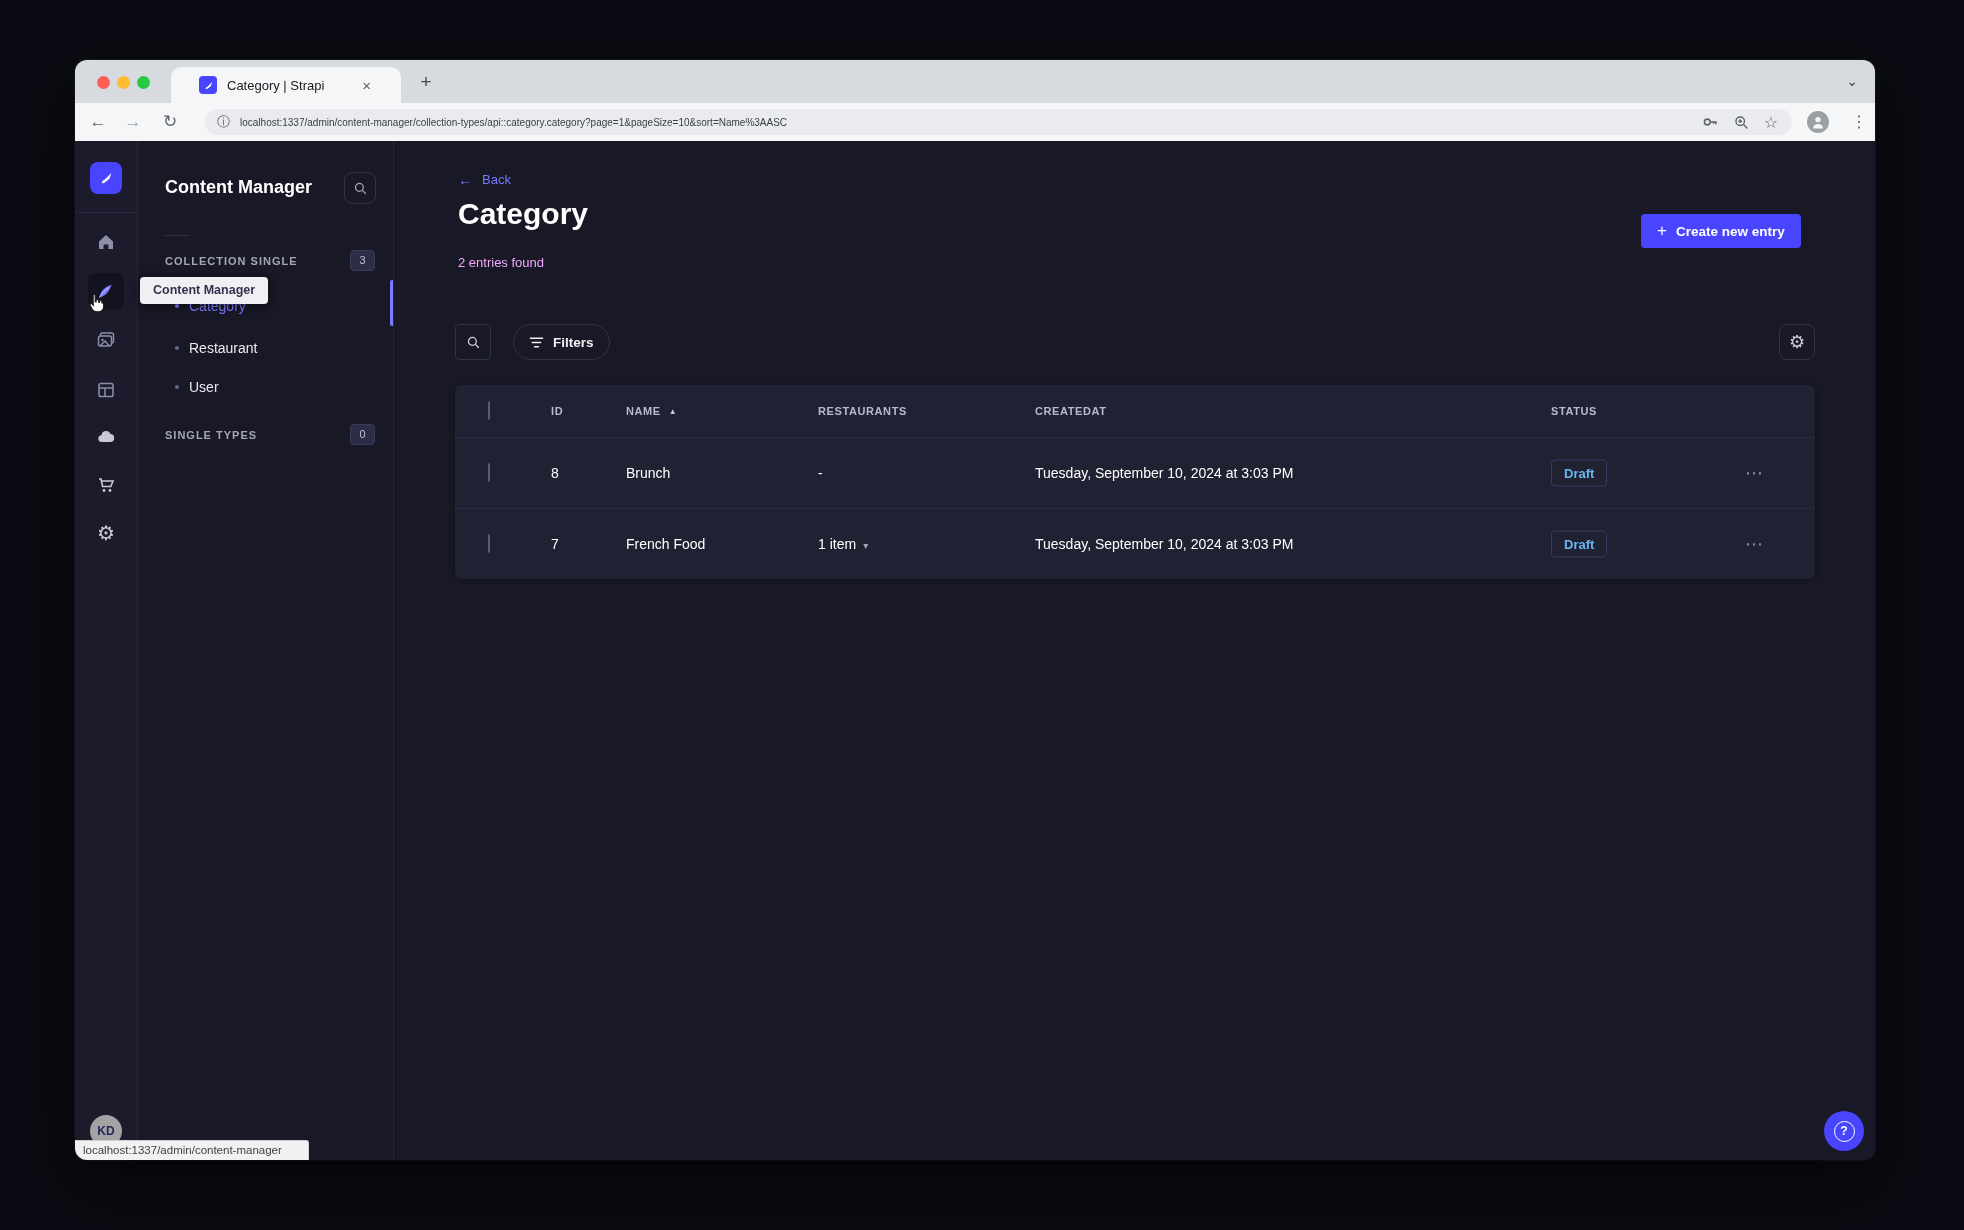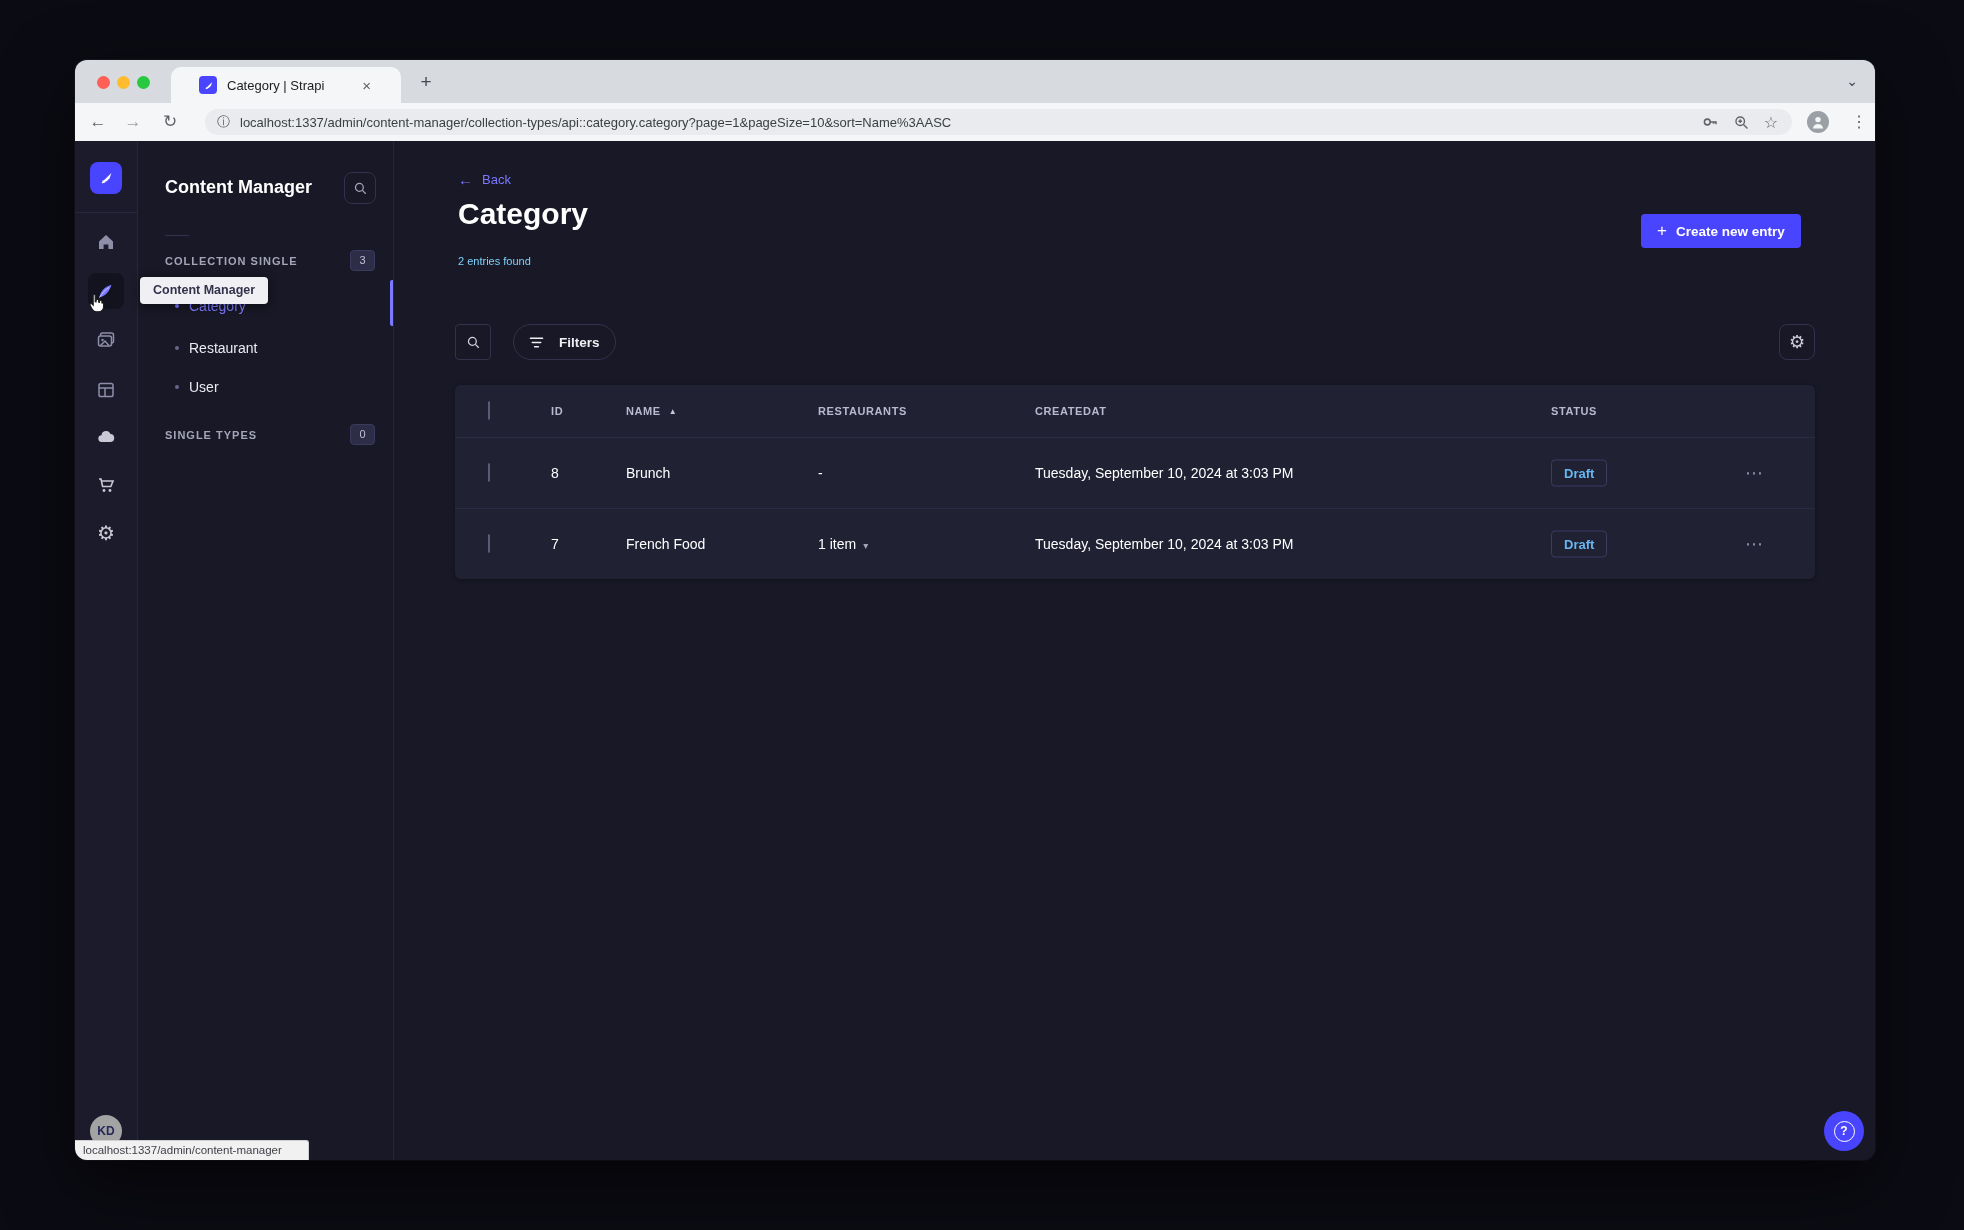--- a/index.html
+++ b/index.html
@@ -29,21 +29,21 @@
   .strip-chevron { position:absolute; right:12px; top:11px; font-size:14px; color:#454a50; width:22px;height:22px;
             text-align:center; line-height:20px; }
 
   
   .toolbar { position:absolute; left:0; top:43px; width:100%; height:38px; background:#f5f6f7; }
   .nav-ico { position:absolute; top:0; height:38px; line-height:38px; text-align:center; width:30px;
              font-size:17px; color:#5f6368; }
   .omnibox { position:absolute; left:130px; top:6px; width:1587px; height:26px; border-radius:13px;
              background:#e9ebee; display:flex; align-items:center; }
   .omni-info { margin-left:12px; font-size:13px; color:#5f6368; }
-  .omni-url { margin-left:10px; font-size:13px; color:#3c4043; white-space:nowrap; overflow:hidden; flex:1; }
+  .omni-url { margin-left:10px; font-size:10px; color:#3c4043; white-space:nowrap; overflow:hidden; flex:1; }
   .omni-ico { flex:0 0 auto; margin-right:14px; height:18px; display:flex; align-items:center; }
   .star-glyph { font-size:16px; color:#5f6368; }
   .chrome-avatar { position:absolute; left:1732px; top:8px; width:22px; height:22px; border-radius:50%;
              background:#9aa0a6; overflow:hidden; }
   .chrome-avatar svg { display:block; margin:3px auto 0; }
   .menu-dots { position:absolute; left:1772px; top:0; width:24px; height:38px; line-height:38px;
              text-align:center; font-size:16px; color:#5f6368; letter-spacing:0; }
 
   
   .app { position:absolute; left:0; top:81px; width:100%; height:1019px; background:#181826; }
@@ -99,30 +99,30 @@
              background:#4945ff; display:flex; align-items:center; justify-content:center; z-index:20; }
   .help-ring { width:21px; height:21px; border:1.6px solid #fff; border-radius:50%; color:#fff;
              font-size:12px; font-weight:bold; text-align:center; line-height:18px; }
 
   
   .main { position:absolute; left:319px; top:0; right:0; height:100%; }
   .back-link { position:absolute; left:64px; top:30px; font-size:13px; color:#7b79ff; display:flex;
              align-items:center; gap:9px; }
   .back-arrow { font-size:15px; }
   .page-title { position:absolute; left:64px; top:56px; font-size:30px; font-weight:bold; color:#fff; }
-  .page-subtitle { position:absolute; left:64px; top:114px; font-size:11px; color:#7dd3fc; }
+  .page-subtitle { position:absolute; left:64px; top:114px; font-size:13px; color:#f0abfc; }
   .create-btn { position:absolute; left:1247px; top:73px; height:34px; padding:0 16px; border-radius:4px;
              background:#4945ff; color:#fff; font-size:13.5px; font-weight:bold; display:flex;
              align-items:center; gap:9px; border:none; }
   .create-plus { font-size:17px; font-weight:normal; }
 
   .tool-btn { position:absolute; top:183px; height:36px; border:1px solid #32324d; border-radius:4px;
              display:flex; align-items:center; justify-content:center; background:transparent; }
   .search-btn { left:61px; width:36px; }
-  .filters-btn { left:119px; padding:0 15px; gap:15px; color:#f0f0f4; font-size:13.5px; font-weight:bold;border-radius:18px; }
+  .filters-btn { left:119px; padding:0 15px; gap:9px; color:#f0f0f4; font-size:13.5px; font-weight:bold;border-radius:18px; }
   .view-gear-btn { left:1385px; width:36px; border-radius:8px; }
 
   .table { position:absolute; left:61px; top:244px; width:1360px; background:#212134; border-radius:6px;
              overflow:hidden; box-shadow:0 1px 4px rgba(0,0,0,.25); }
   .thead { position:relative; height:52px;padding-left:17px; }
   .trow { position:relative; height:71px; border-top:1px solid #2b2b45; }
   .cell { position:absolute; top:50%; transform:translateY(-50%); white-space:nowrap; }
   .c-check { left:33px; } .c-id { left:96px; } .c-name { left:171px; } .c-rest { left:363px; }
   .c-date { left:580px; } .c-status { left:1096px; } .c-actions { left:1290px; }
   .th { font-size:11px; font-weight:bold; letter-spacing:.6px; color:#b9b9cf; }

